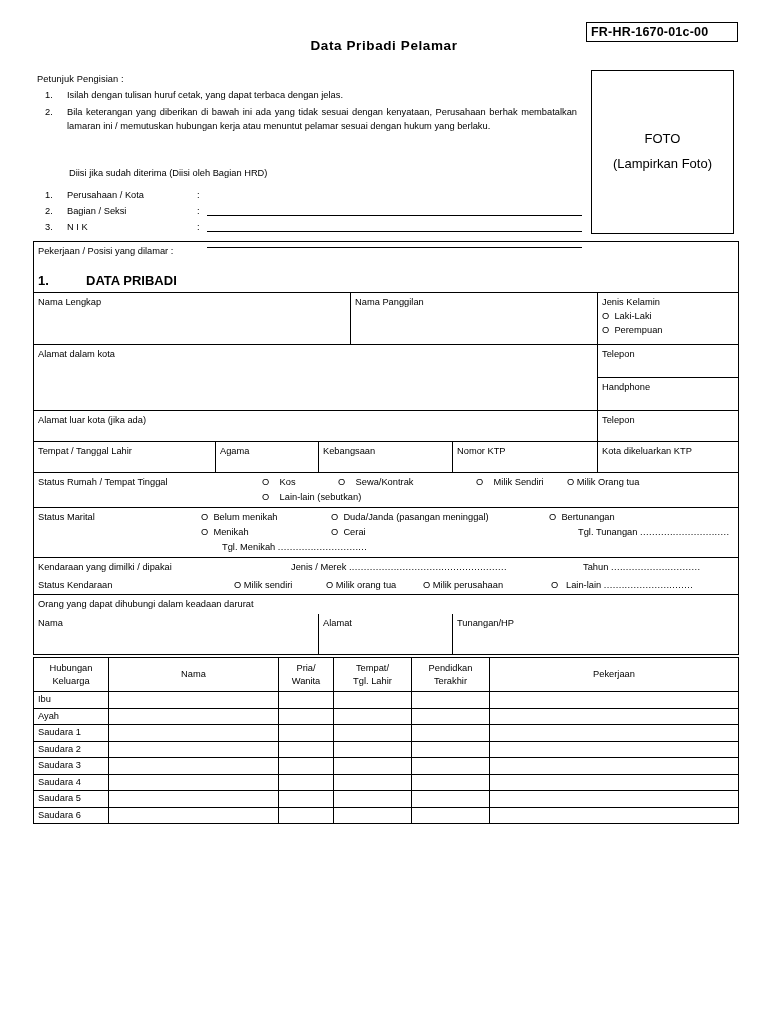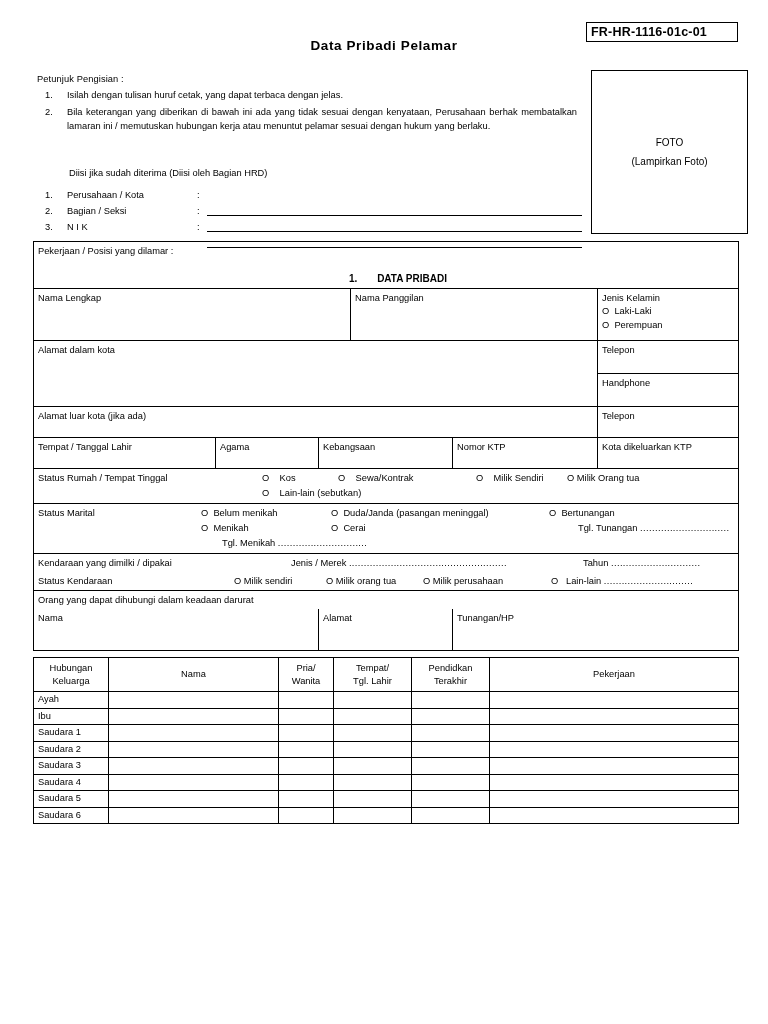--- a/index.html
+++ b/index.html
@@ -52,25 +52,25 @@
   .hrd-num { width: 30px; flex: 0 0 30px; padding-left: 8px; }
   .hrd-lbl { width: 130px; flex: 0 0 130px; }
   .hrd-colon { width: 10px; flex: 0 0 10px; }
   .hrd-line { flex: 1; border-bottom: 1.1px solid #000; height: 12px; }
   .hrd-line.blank { border-bottom: none; }
 
   
   .foto {
     position: absolute;
     left: 591px; top: 70px;
-    width: 157px; height: 164px;
+    width: 143px; height: 164px;
     border: 1.3px solid #000;
     display: flex; flex-direction: column;
     align-items: center; justify-content: center;
-    font-size: 10px;
+    font-size: 13px;
     line-height: 1.9;
   }
 
   
   .tbl {
     position: absolute;
     left: 33px; top: 241px;
     width: 705px;
     border-collapse: collapse;
     font-size: 9.3px;
@@ -79,22 +79,22 @@
   .tbl td {
     border: 1.1px solid #000;
     vertical-align: top;
     padding: 3px 0 2px 4px;
     line-height: 1.5;
   }
   .nb-b { border-bottom: none !important; }
   .nb-t { border-top: none !important; }
 
   .sect-num {
-    font-weight: bold; font-size: 10px;
-    padding-top: 5px; padding-bottom: 4px; text-align: center;
+    font-weight: bold; font-size: 13px;
+    padding-top: 5px; padding-bottom: 4px;
   }
   .sect-num .n { display: inline-block; width: 48px; }
 
   .opt { white-space: nowrap; }
   .circ { font-size: 9.3px; }
   .dots { letter-spacing: .4px; }
 
   .pos-row { height: 26px; }
 
   
@@ -123,21 +123,21 @@
   .fam th { text-align: center; height: 34px; vertical-align: middle; }
   .fam td { height: 16.5px; }
   .fam td.rel { text-align: left; padding-left: 4px; }
 </style>
 </head>
 <body>
 
 <div class="page">
 
   <div class="doc-code">
-    <span>FR-HR-1116-01c-01</span>
+    <span>FR-HR-1670-01c-00</span>
   </div>
 
   <div class="title">Data Pribadi Pelamar</div>
 
   <div class="instr">
     <div class="instr-head">Petunjuk Pengisian :</div>
     <div class="instr-row">
       <span class="instr-num">1.</span>
       <span class="instr-txt">Isilah dengan tulisan huruf cetak, yang dapat terbaca dengan jelas.</span>
     </div>
@@ -366,29 +366,29 @@
         </th>
         <th>
           <div>Pendidkan</div>
           <div>Terakhir</div>
         </th>
         <th>Pekerjaan</th>
       </tr>
     </thead>
     <tbody id="fam-body">
         <tr>
+          <td class="rel">Ibu</td>
+          <td></td>
+          <td></td>
+          <td></td>
+          <td></td>
+          <td></td>
+        </tr>
+        <tr>
           <td class="rel">Ayah</td>
-          <td></td>
-          <td></td>
-          <td></td>
-          <td></td>
-          <td></td>
-        </tr>
-        <tr>
-          <td class="rel">Ibu</td>
           <td></td>
           <td></td>
           <td></td>
           <td></td>
           <td></td>
         </tr>
         <tr>
           <td class="rel">Saudara 1</td>
           <td></td>
           <td></td>

